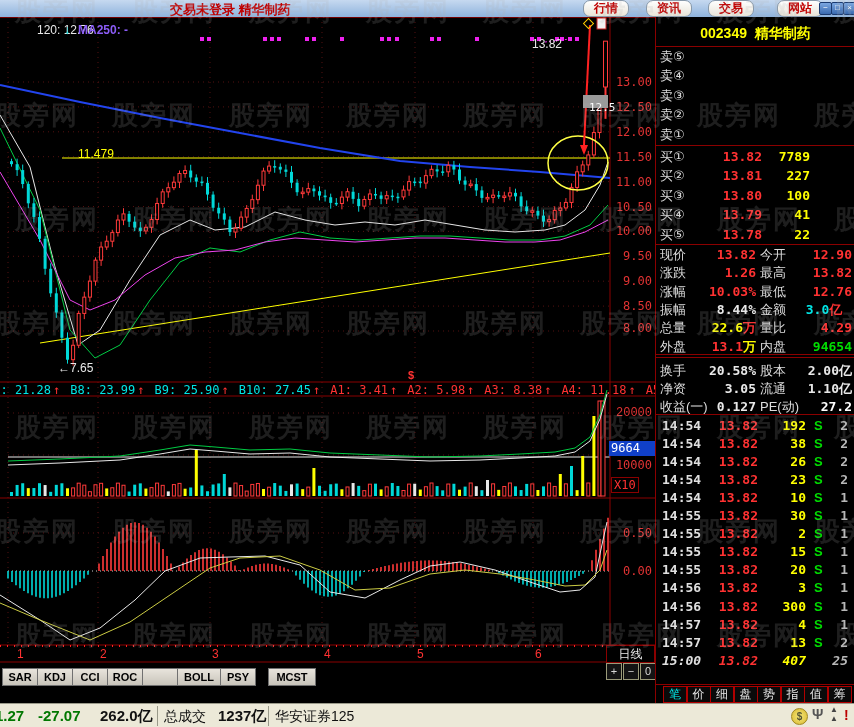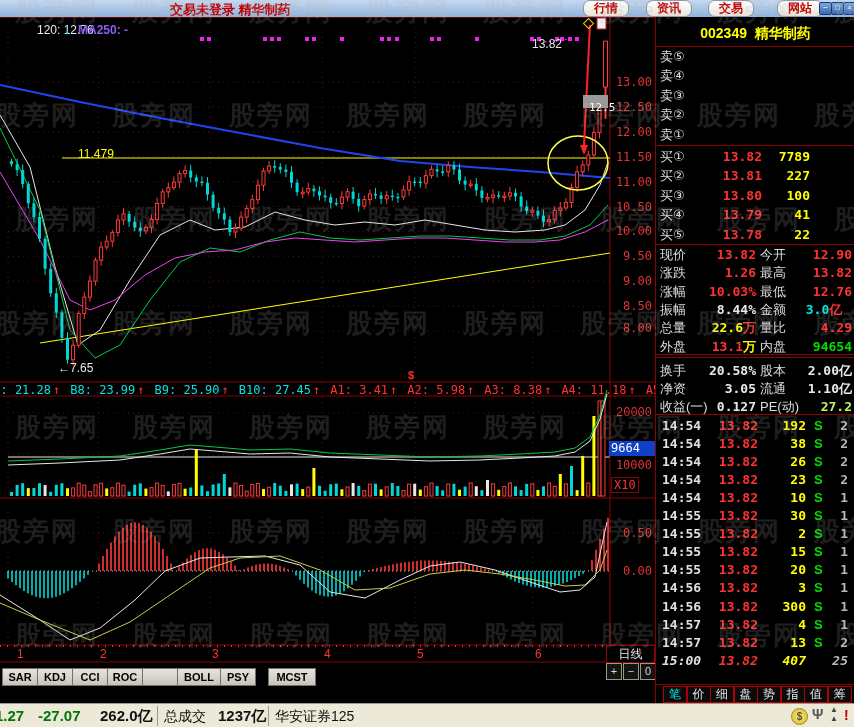--- a/index.html
+++ b/index.html
@@ -750,21 +750,21 @@
       <div class="rp-row" style="top: 363.1px;">
         <span class="abs" style="left: 4px; color: rgb(220, 220, 220);">净资</span>
         <span class="abs num" style="left: 36px; width: 64px; text-align: right;"><span style="color: rgb(232, 232, 232);">3.05</span></span>
         <span class="abs" style="left: 104px; color: rgb(220, 220, 220);">流通</span>
         <span class="abs num" style="left: 140px; width: 56px; text-align: right;"><span style="color: rgb(232, 232, 232);">1.10亿</span></span>
       </div>
       <div class="rp-row" style="top: 381.4px;">
         <span class="abs" style="left: 4px; color: rgb(220, 220, 220);">收益(一)</span>
         <span class="abs num" style="left: 36px; width: 64px; text-align: right;"><span style="color: rgb(232, 232, 232);">0.127</span></span>
         <span class="abs" style="left: 104px; color: rgb(220, 220, 220);">PE(动)</span>
-        <span class="abs num" style="left: 140px; width: 56px; text-align: right;"><span style="color: #bef264;">27.2</span></span>
+        <span class="abs num" style="left: 140px; width: 56px; text-align: right;"><span style="color: #ffffff;">27.2</span></span>
       </div>
       <div class="rp-sep" style="top: 337px;"></div>
       <div class="rp-sep" style="top: 340px;"></div>
       <div class="rp-sep" style="top: 397px;"></div>
       <div class="rp-row" style="top: 400px;">
         <span class="abs num" style="left: 6px; color: rgb(224, 224, 224);">14:54</span>
         <span class="abs num" style="left: 40px; width: 62px; text-align: right; color: rgb(255, 50, 50);">13.82</span>
         <span class="abs num" style="left: 104px; width: 46px; text-align: right; color: rgb(255, 255, 0);">192</span>
         <span class="abs" style="left: 158px; color: rgb(0, 221, 0); font-weight: bold;">S</span>
         <span class="abs num" style="left: 162px; width: 30px; text-align: right; color: rgb(184, 184, 184);">2</span>

